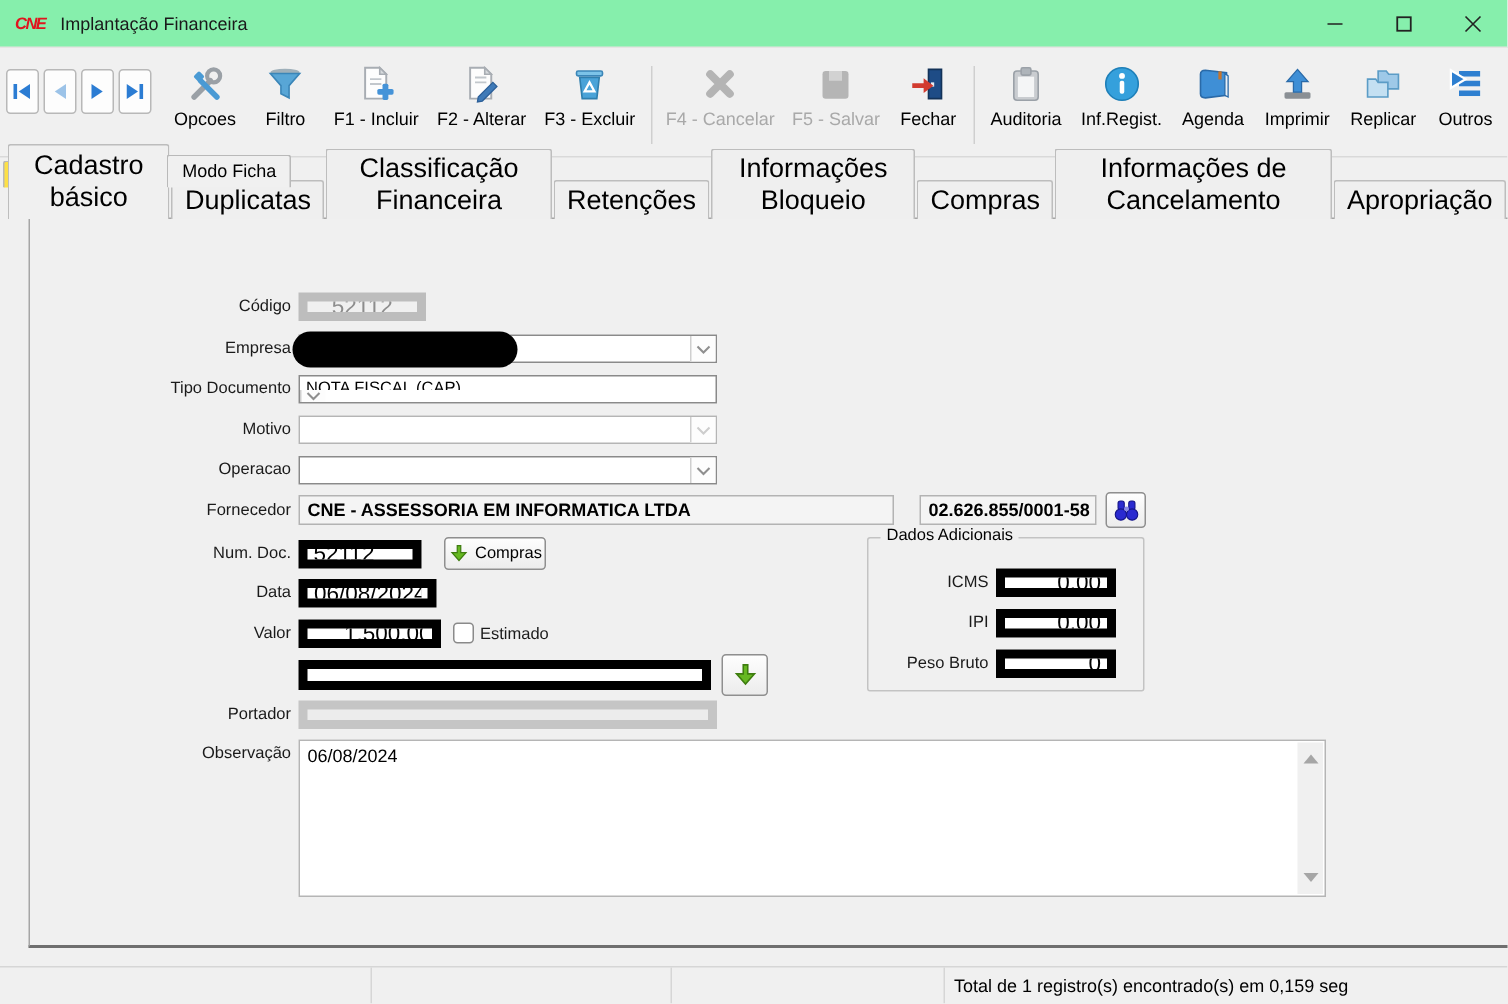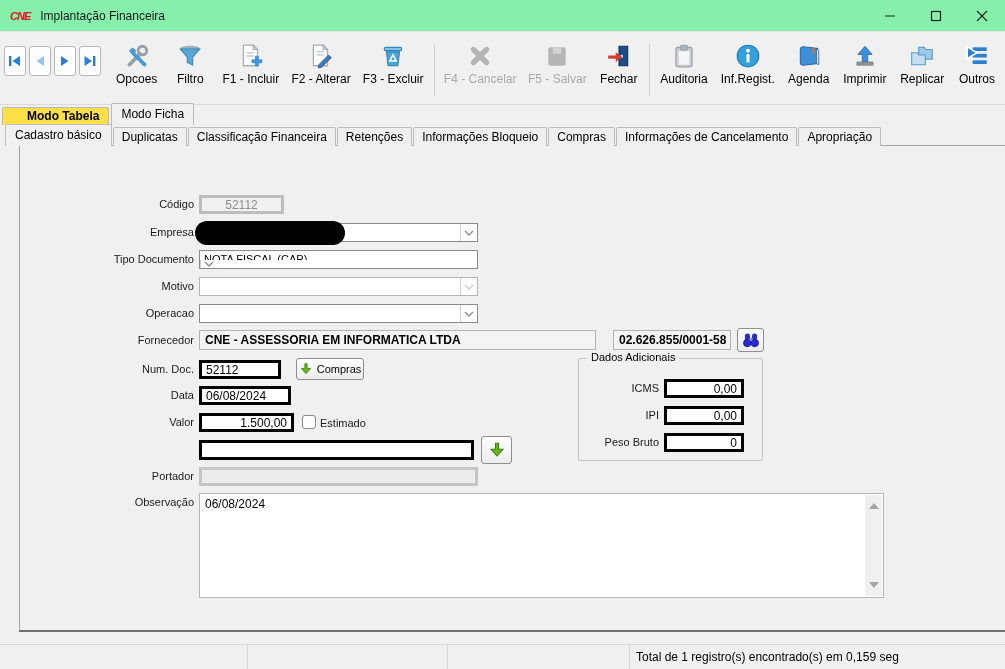--- a/index.html
+++ b/index.html
@@ -43,32 +43,32 @@
   .mtab {
     border:1px solid #b9b9b9; border-bottom:none; background:#f0f0f0;
     font-size:12px; padding:2px 9px 3px 9px; border-radius:2px 2px 0 0; margin-right:2px;
   }
   .mtab.inactive { padding:1px 9px 2px 24px; background:#fde047;font-weight:bold; }
   .mtab.active { padding:3px 9px 4px 9px; position:relative; z-index:3; }
   
   .form-tabs { position:absolute; left:5px; top:126px; height:20px; display:flex; align-items:flex-end; z-index:2; }
   .ftab {
     border:1px solid #bdbdbd; border-bottom:none; background:#efefef;
-    font-size:12px; padding:2px 8px 2px 8px; border-radius:2px 2px 0 0; margin-right:1px;text-align:center;
+    font-size:18px; padding:2px 8px 2px 8px; border-radius:2px 2px 0 0; margin-right:1px;text-align:center;
   }
   .ftab.active { background:#f0f0f0; padding:3px 9px 4px 9px; position:relative; z-index:3; }
   
   .content {
     position:absolute; left:19px; top:145px; width:990px; height:487px;
     background:#f0f0f0; border:1px solid #a6a6a6; border-bottom:2px solid #6f6f6f;
   }
   .flabel { position:absolute; text-align:right; width:120px; font-size:11px; color:#1a1a1a; }
   .tin {
-    position:absolute; height:19px; border:3px solid #000000; background:#fff;
-    font-family:inherit; font-size:12px; padding:0 4px; color:#000;
+    position:absolute; height:19px; border:6px solid #000000; background:#fff;
+    font-family:inherit; font-size:15px; padding:0 4px; color:#000;
   }
   .tin.ro { background:#f0f0f0; border-color:#bdbdbd; color:#8d8d8d; text-align:center; }
   .tin.right { text-align:right; }
   .combo {
     position:absolute; height:19px; border:1px solid #8a8a8a; background:#fff; display:flex;
   }
   .combo .cval { flex:1; padding:2px 4px; font-size:11px; white-space:nowrap; overflow:hidden; }
   .combo .carrow {
     width:17px; border-left:1px solid #cfcfcf; background:#fdfdfd;
     display:flex; align-items:center; justify-content:center;

